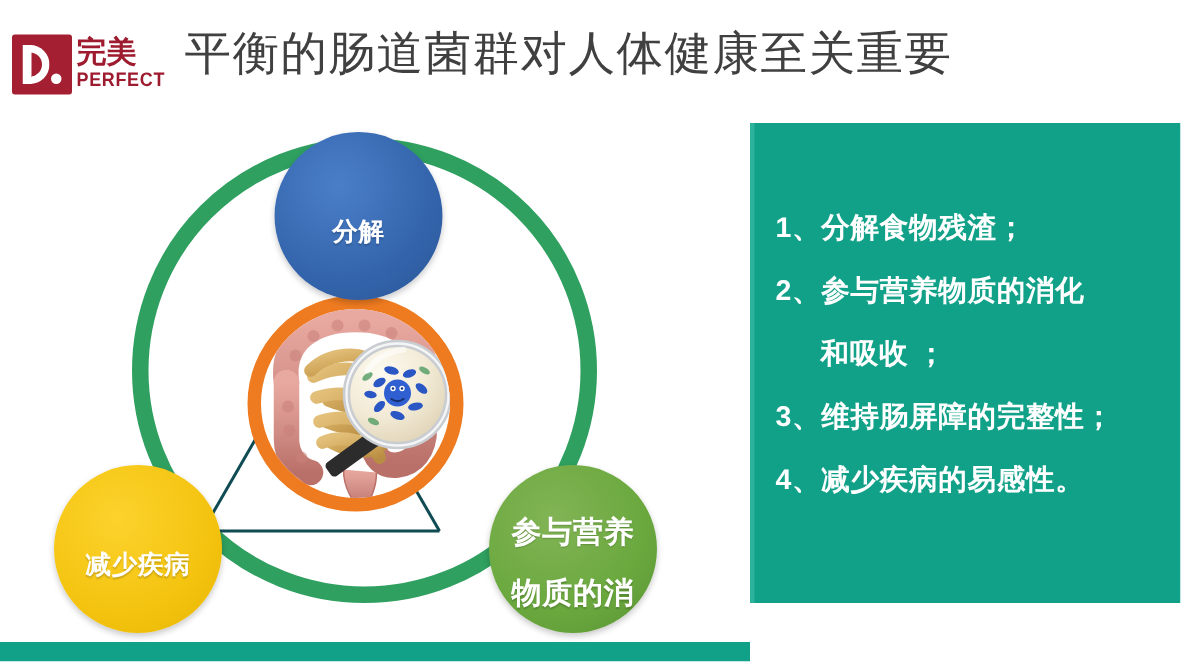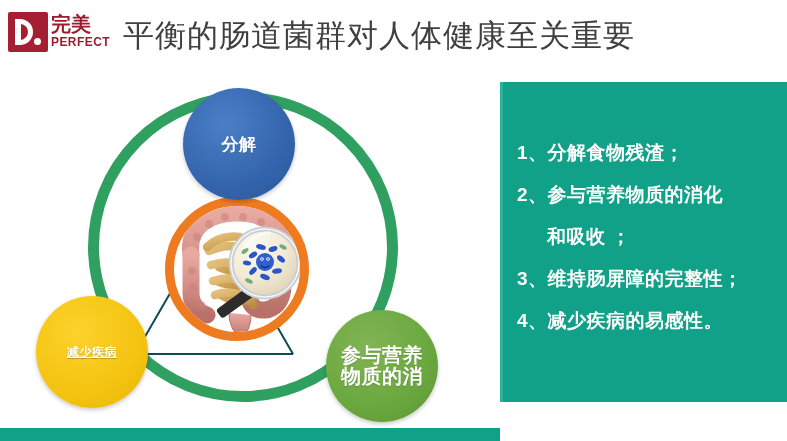--- a/index.html
+++ b/index.html
@@ -16,21 +16,21 @@
   }
 
   
   #header {
     position: absolute;
     left: 0; top: 0;
     width: 787px; height: 72px;
   }
   #logo {
     position: absolute;
-    left: 8px; top: 10px;
+    left: 8px; top: 21px;
     width: 86px; height: 46px;
   }
   #logo-mark {
     position: absolute;
     left: 0; top: 2px;
     width: 40px; height: 40px;
     background: #a31f31;
     border-radius: 2px;
   }
   #logo-mark .d-shape {
@@ -162,31 +162,31 @@
     line-height: 21px;
   }
   #node-right {
     left: 326px; top: 238px;
     width: 112px; height: 112px;
     background: radial-gradient(circle at 38% 32%, #82b455 0%, #6aa83e 60%, #5b9434 100%);
     font-size: 20px;
     line-height: 21px;
   }
   #node-left {
-    left: 36px; top: 224px;
+    left: 36px; top: 238px;
     width: 112px; height: 112px;
     background: radial-gradient(circle at 38% 32%, #fcd22c 0%, #f4c411 58%, #e8b600 100%);
-    font-size: 12px;
+    font-size: 17px;
     line-height: 21px;
-    text-decoration: underline;
   }
   .node-label {
     display: block;
     padding: 0 3px;
     text-shadow: 0 1px 1px rgba(0,0,0,0.18);
+    margin-top: 20px;
   }
 
   
   #gut {
     position: absolute;
     left: 157px; top: 117px;
     width: 160px; height: 160px;
   }
   #gut-ring {
     position: absolute;

